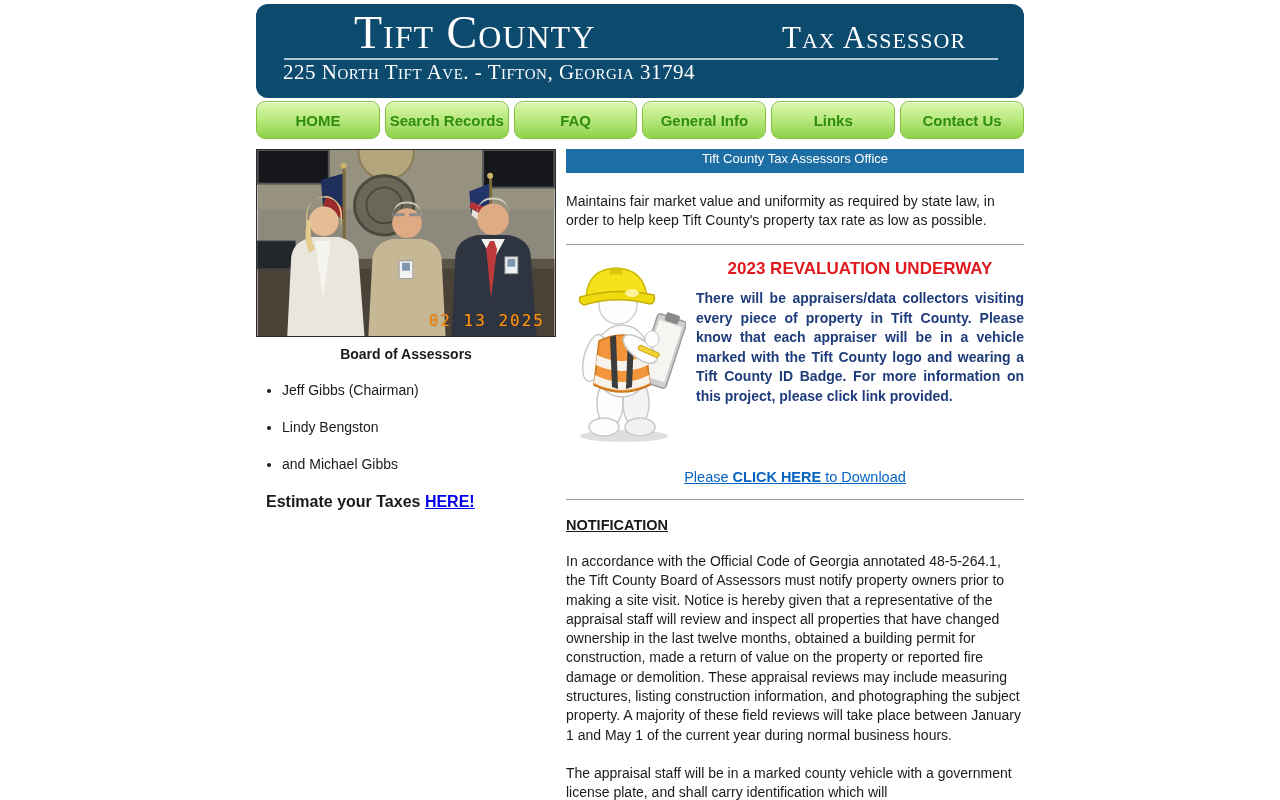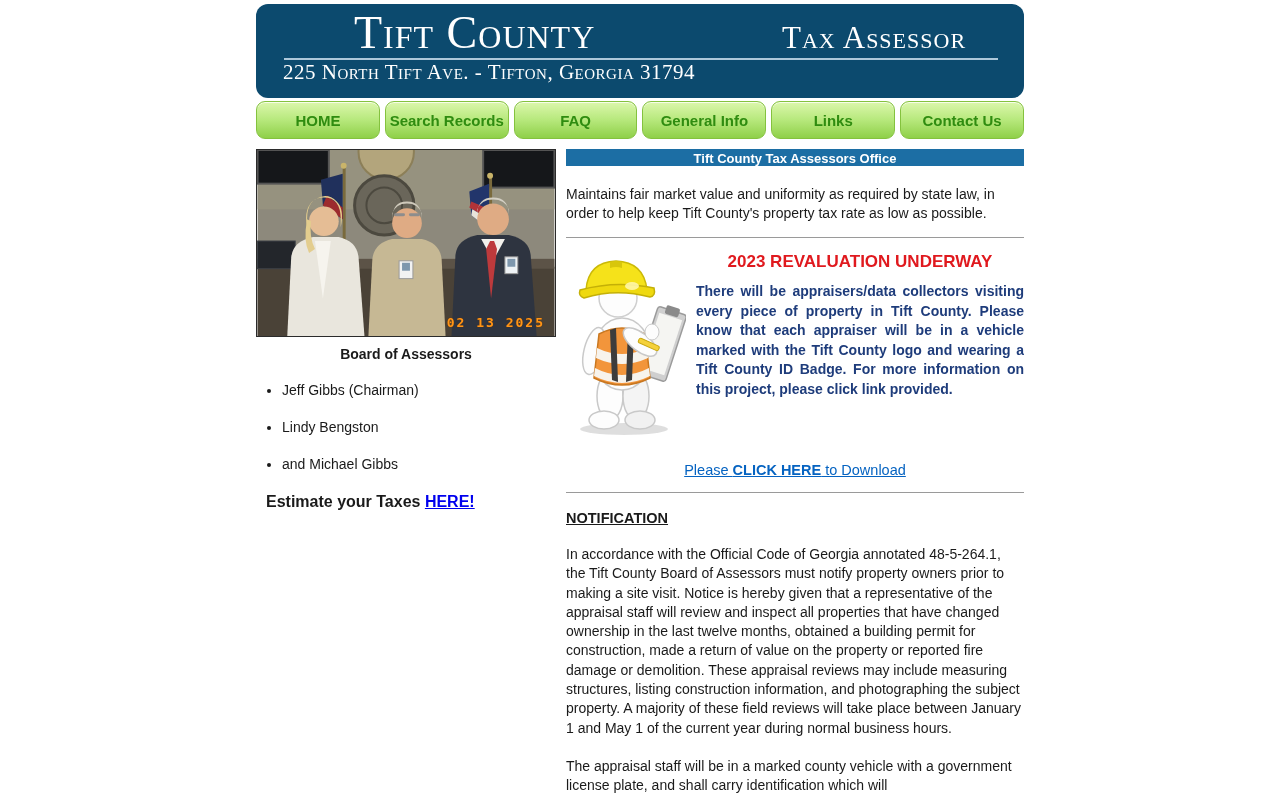--- a/index.html
+++ b/index.html
@@ -27,31 +27,31 @@
 
   
   .content { display:flex; gap:10px; margin-top:10px; }
   .left-col  { width:300px; }
   .right-col { width:458px; }
 
   
   .photo { position:relative; width:300px; height:188px; border:1px solid #2b2b2b; }
   .photo svg { display:block; width:100%; height:100%; }
   .timestamp { position:absolute; right:10px; bottom:6px; color:#FF9517;
-               font-family:"DejaVu Sans Mono", monospace; font-weight:bold;
-               font-size:13px; letter-spacing:2px; text-shadow:0 0 1px #7a3b00; }
+               font-family:"DejaVu Sans Mono", monospace; font-weight:normal;
+               font-size:16px; letter-spacing:2px; text-shadow:0 0 1px #7a3b00; }
   .caption { margin-top:9px; text-align:center; font-weight:bold; font-size:14px; }
   .members { margin:20px 0 0 26px; list-style:disc; }
   .members li { font-size:14px; margin-bottom:21px; }
   .estimate { padding-left:10px; font-size:16px; font-weight:bold; }
   .estimate a { color:#0000EE; text-decoration:underline; }
 
   
   .title-bar { background:#1C6EA4; color:#ffffff; text-align:center;
-               font-weight:bold; font-size:13px; padding:2px 0 0; }
+               font-weight:normal; font-size:13px; padding:2px 0 7px; }
   .intro { margin-top:19px; font-size:14px; line-height:19px; }
   .rule { border:none; border-top:1px solid #9a9a9a; margin:14px 0 0; }
 
   .reval { margin-top:8px; overflow:hidden; }
   .figure-wrap { float:left; width:120px; height:190px; margin-right:10px; }
   .reval-head { color:#E0191E; font-weight:bold; font-size:17px; text-align:center;
                 margin:6px 0 10px; }
   .reval-body { color:#1E3C7B; font-weight:bold; font-size:14px; line-height:19.5px;
                 text-align:justify; }
 

